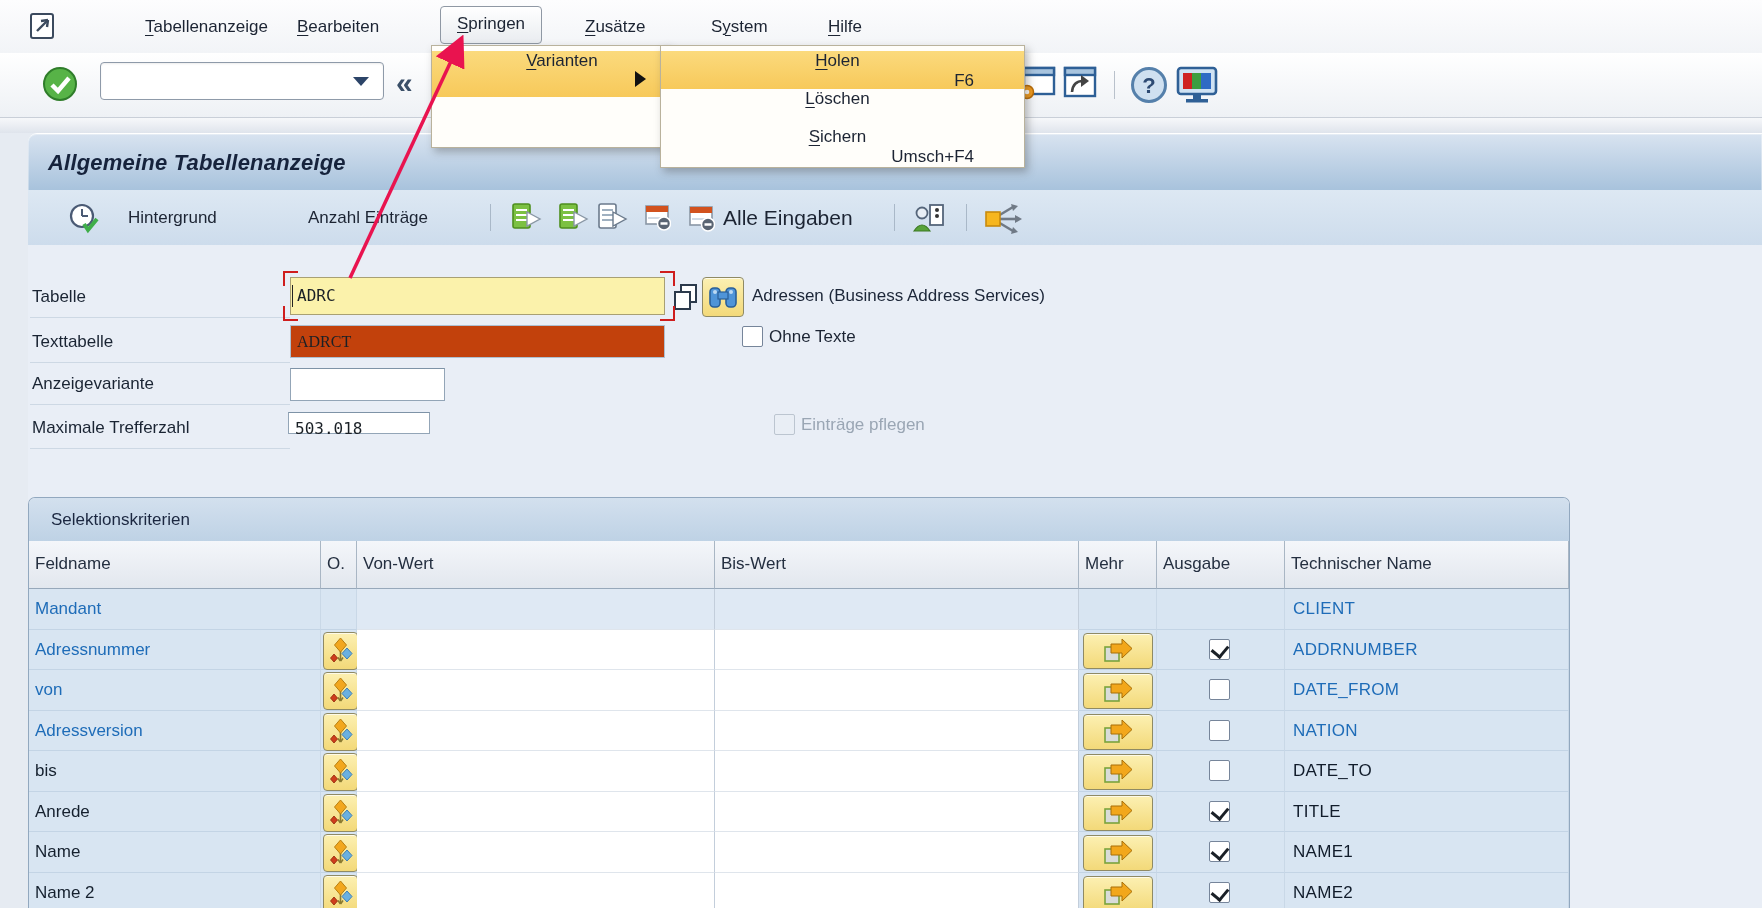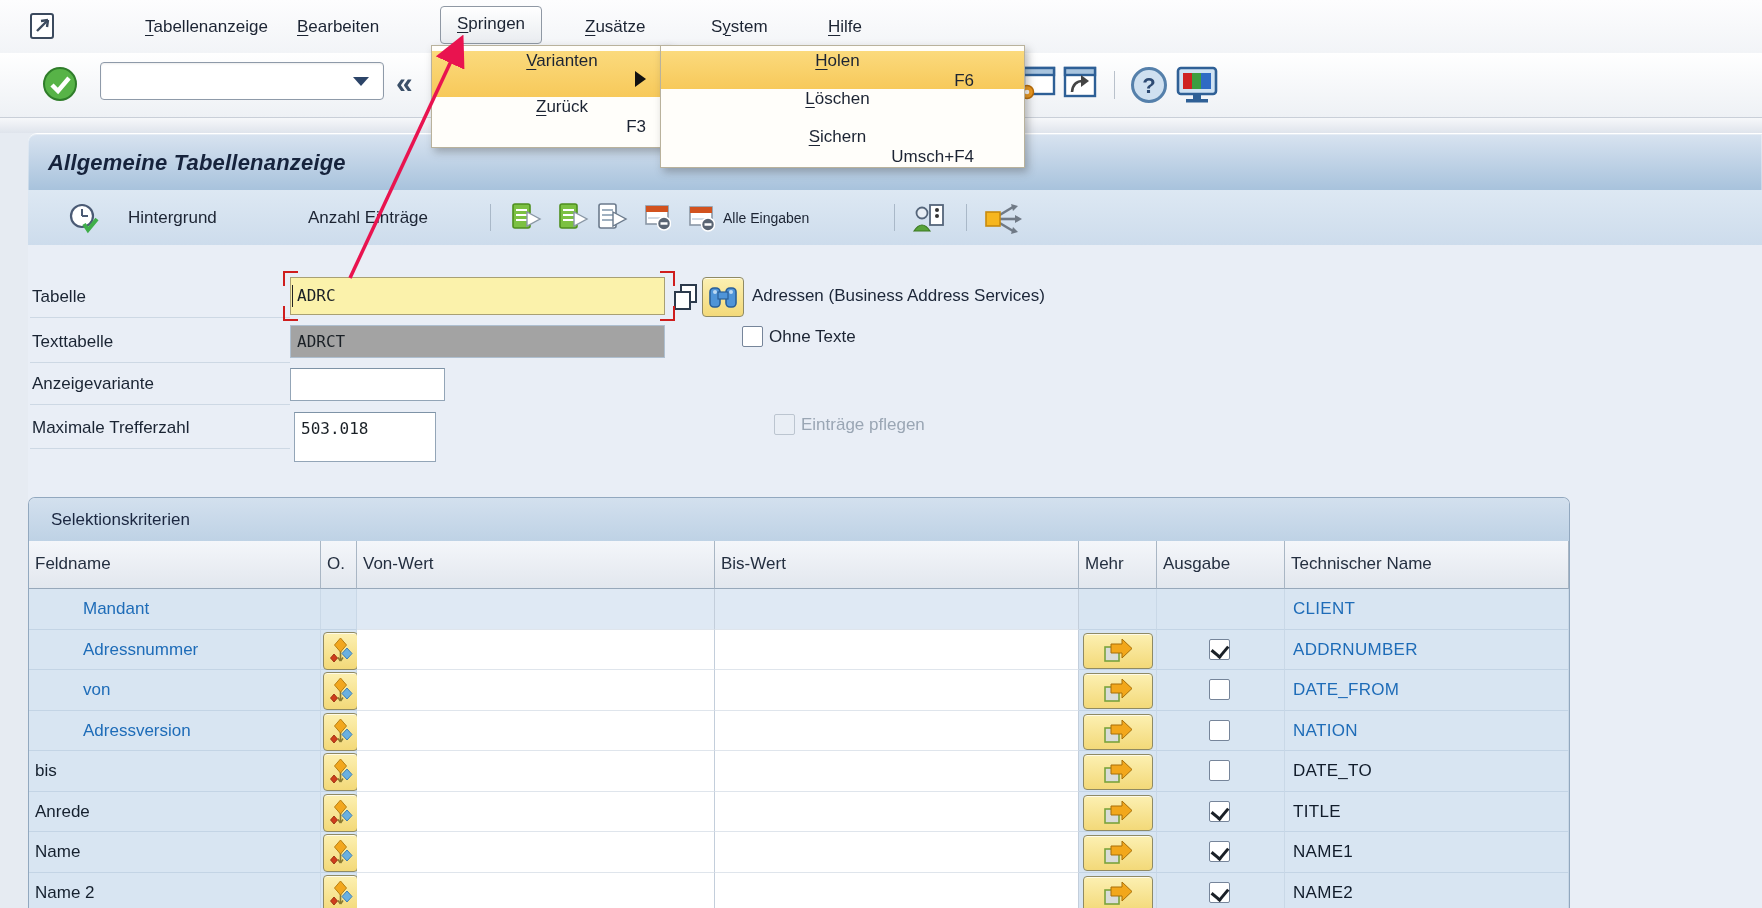--- a/index.html
+++ b/index.html
@@ -50,21 +50,21 @@
   .apptb .sep{position:absolute;top:14px;width:1px;height:27px;background:#a9b8c8;}
   .apptb .ic{position:absolute;top:13px;}
 
   
   .content{position:absolute;left:28px;top:245px;right:0;bottom:0;background:#e9eef6;}
   .flabel{position:absolute;left:2px;width:258px;height:40px;line-height:40px;font-size:17px;color:#1a2433;
     border-bottom:1px solid #cdd8e4;padding-left:2px;}
   .finput{position:absolute;box-sizing:border-box;font-family:"DejaVu Sans Mono",monospace;font-size:16px;
     padding:0 6px;line-height:34px;color:#1a2026;}
   .inp-yellow{background:#fbf2ab;border:1px solid #a8a074;}
-  .inp-ro{background:#a3a3a3;border:1px solid #aebfd0;}
+  .inp-ro{background:#c2410c;border:1px solid #aebfd0;font-family:Liberation Serif, serif;}
   .inp-w{background:#fff;border:1px solid #93a5b7;border-top-color:#7e93a7;}
   .caret{position:absolute;width:1px;height:22px;background:#222;}
   .desc{position:absolute;font-size:17px;color:#1c2638;}
   .cb{box-sizing:border-box;width:21px;height:21px;background:#fff;border:1.5px solid #76859a;border-radius:2px;position:relative;}
   .cb.checked::after{content:"";position:absolute;left:4px;top:2px;width:9px;height:12px;
     border-right:3px solid #1a2027;border-bottom:3px solid #1a2027;transform:rotate(40deg);}
   .cb.disabled{background:#e9eef5;border-color:#bcc5d0;}
   .cbrow{position:absolute;display:flex;align-items:center;gap:6px;font-size:17px;color:#1c2433;}
   .cbrow.disabled{color:#9aa6b4;padding-left:32px;}
 
@@ -85,21 +85,21 @@
   .thead{position:absolute;left:0;top:43px;width:100%;height:48px;display:flex;}
   .th{box-sizing:border-box;background:linear-gradient(#f4f6fa,#e2e7ee);border-right:1px solid #a9b6c4;
     border-bottom:1px solid #97a8ba;font-size:17px;color:#242f40;line-height:46px;padding-left:6px;}
   .rows{position:absolute;left:0;top:91px;width:100%;}
   .trow{display:flex;height:40.5px;}
   .c{box-sizing:border-box;position:relative;}
   .c-blue{background:#d8e5f2;border-bottom:1px solid #c3d4e5;border-right:1px solid #c9d8e7;}
   .c-input{background:#ffffff;border-bottom:1px solid #dfe5ec;border-right:1px solid #c3cedb;}
   .c-input.dim{background:#dfe9f4;}
   .fieldname{position:absolute;left:6px;top:0;line-height:40px;font-size:17px;}
-  .fieldname.key{color:#1e6cb8;margin-left:48px;}
+  .fieldname.key{color:#1e6cb8;}
   .fieldname.nonkey{color:#15202e;}
   .techname{position:absolute;left:8px;top:0;line-height:40px;font-size:17px;letter-spacing:.3px;}
   .techname.key{color:#1e6cb8;}
   .techname.nonkey{color:#111c2b;}
   .btn-yel{background:linear-gradient(#fcf0b2,#f3d979);border:1px solid #8f8a64;border-radius:4px;
     box-shadow:inset 0 1px 0 rgba(255,255,255,.7);display:flex;align-items:center;justify-content:center;}
   .selopt-btn{position:absolute;left:2px;top:2px;width:33px;height:36px;}
   .mehr-btn{position:absolute;left:4px;top:3px;width:68px;height:34px;}
   .cb-cell{position:absolute;left:52px;top:9px;}
 
@@ -214,21 +214,21 @@
     <path d="M15.5 20.5h7" stroke="#fff" stroke-width="2.5"></path>
   </svg>
   <div style="position:absolute;left:661px;top:0;height:55px;display:flex;align-items:center;gap:8px;">
     <svg width="26" height="28" viewBox="0 0 26 28">
       <rect x="1" y="3" width="22" height="18" fill="#fff" stroke="#8a97a5" stroke-width="1.6"></rect>
       <rect x="1" y="3" width="22" height="6" fill="#d2521e"></rect>
       <path d="M3 15h18" stroke="#c3cedb" stroke-width="1.5"></path>
       <circle cx="19" cy="20.5" r="6.5" fill="#5a6573" stroke="#fff" stroke-width="1.5"></circle>
       <path d="M15.5 20.5h7" stroke="#fff" stroke-width="2.5"></path>
     </svg>
-    <span style="font-size:14px">Alle Eingaben</span>
+    <span style="font-size:21px">Alle Eingaben</span>
   </div>
   <div class="sep" style="left:866px"></div>
   <svg class="ic" style="left:884px" width="34" height="30" viewBox="0 0 34 30">
     <rect x="18" y="2" width="13" height="20" fill="#fff" stroke="#55657a" stroke-width="1.8"></rect>
     <circle cx="25" cy="7" r="2" fill="#333"></circle>
     <circle cx="25" cy="13" r="2" fill="#333"></circle>
     <circle cx="10" cy="10" r="5.5" fill="#e8eef5" stroke="#55657a" stroke-width="1.8"></circle>
     <path d="M2 28 Q10 16 18 28 Z" fill="#58a33a" stroke="#3c7a22" stroke-width="1.2"></path>
   </svg>
   <div class="sep" style="left:938px"></div>
@@ -273,21 +273,21 @@
 <div class="finput inp-ro" style="left:290px;top:325px;width:375px;height:33px;line-height:31px">ADRCT</div>
 <div class="cbrow" style="left:742px;top:326px">
   <div class="cb"></div>
   <span>Ohne Texte</span>
 </div>
 
 <div class="flabel" style="left:30px;top:364px">Anzeigevariante</div>
 <div class="finput inp-w" style="left:290px;top:368px;width:155px;height:33px;line-height:31px"></div>
 
 <div class="flabel" style="left:30px;top:408px">Maximale Trefferzahl</div>
-<div class="finput inp-w" style="left:294px;top:412px;width:142px;height:50px;line-height:31px">503.018</div>
+<div class="finput inp-w" style="left:288px;top:412px;width:142px;height:22px;line-height:31px">503.018</div>
 <div class="cbrow disabled" style="left:742px;top:414px">
   <div class="cb disabled"></div>
   <span>Einträge pflegen</span>
 </div>
 
 <div class="groupbox">
   <div class="grouphead">
     <div class="t">Selektionskriterien</div>
   </div>
   <div class="thead" id="thead">
@@ -544,24 +544,20 @@
           <span class="techname nonkey">NAME2</span>
         </div>
   </div>
 </div>
 </div>
 
 <div class="menu" id="menu-springen">
     <div class="mrow hl">
       <span><u>V</u>arianten</span>
       <span class="subarrow"></span>
-    </div>
-    <div class="mrow">
-      <span><u>Z</u>urück</span>
-      <span class="sc">F3</span>
     </div>
   </div>
 <div class="menu" id="menu-varianten">
     <div class="mrow hl">
       <span><u>H</u>olen</span>
       <span class="sc">F6</span>
     </div>
     <div class="mrow">
       <span><u>L</u>öschen</span>
     </div>

